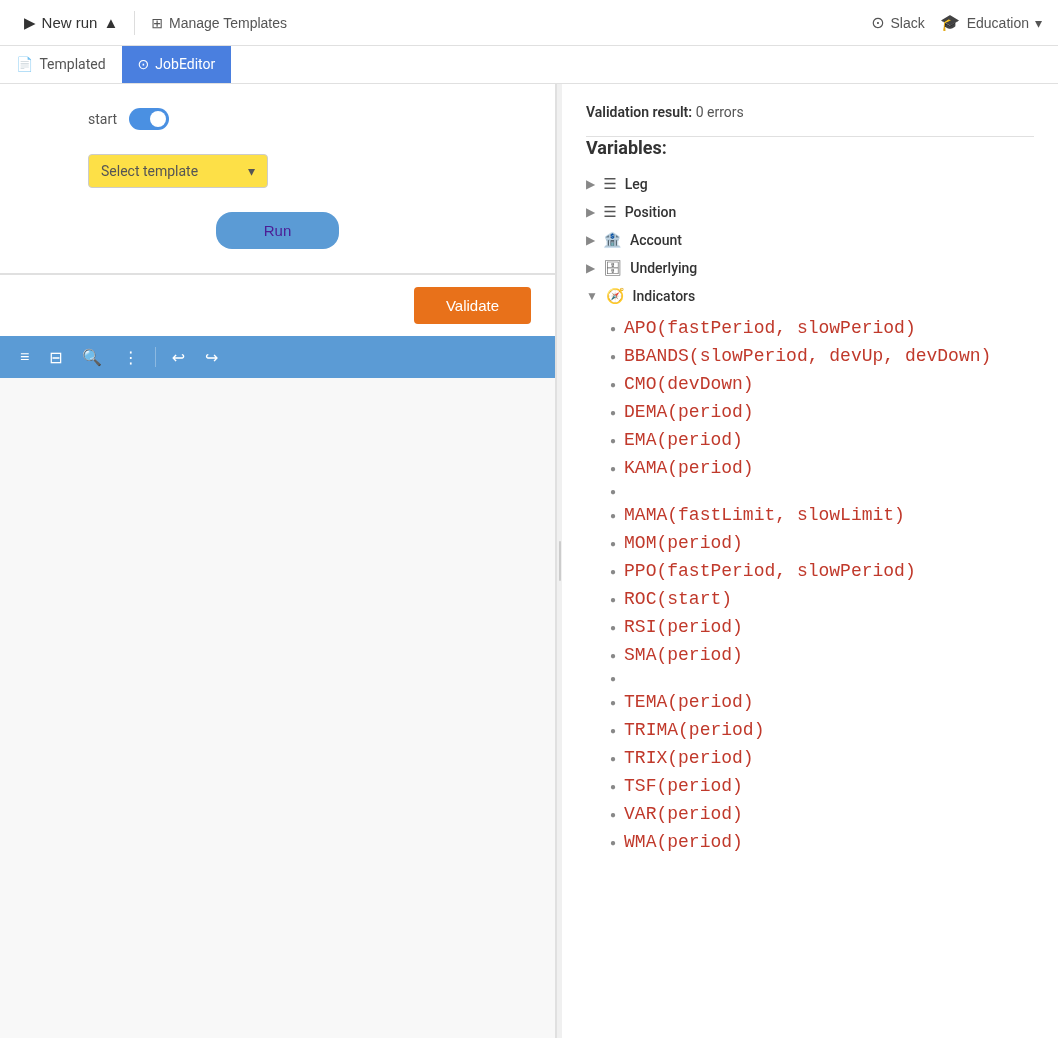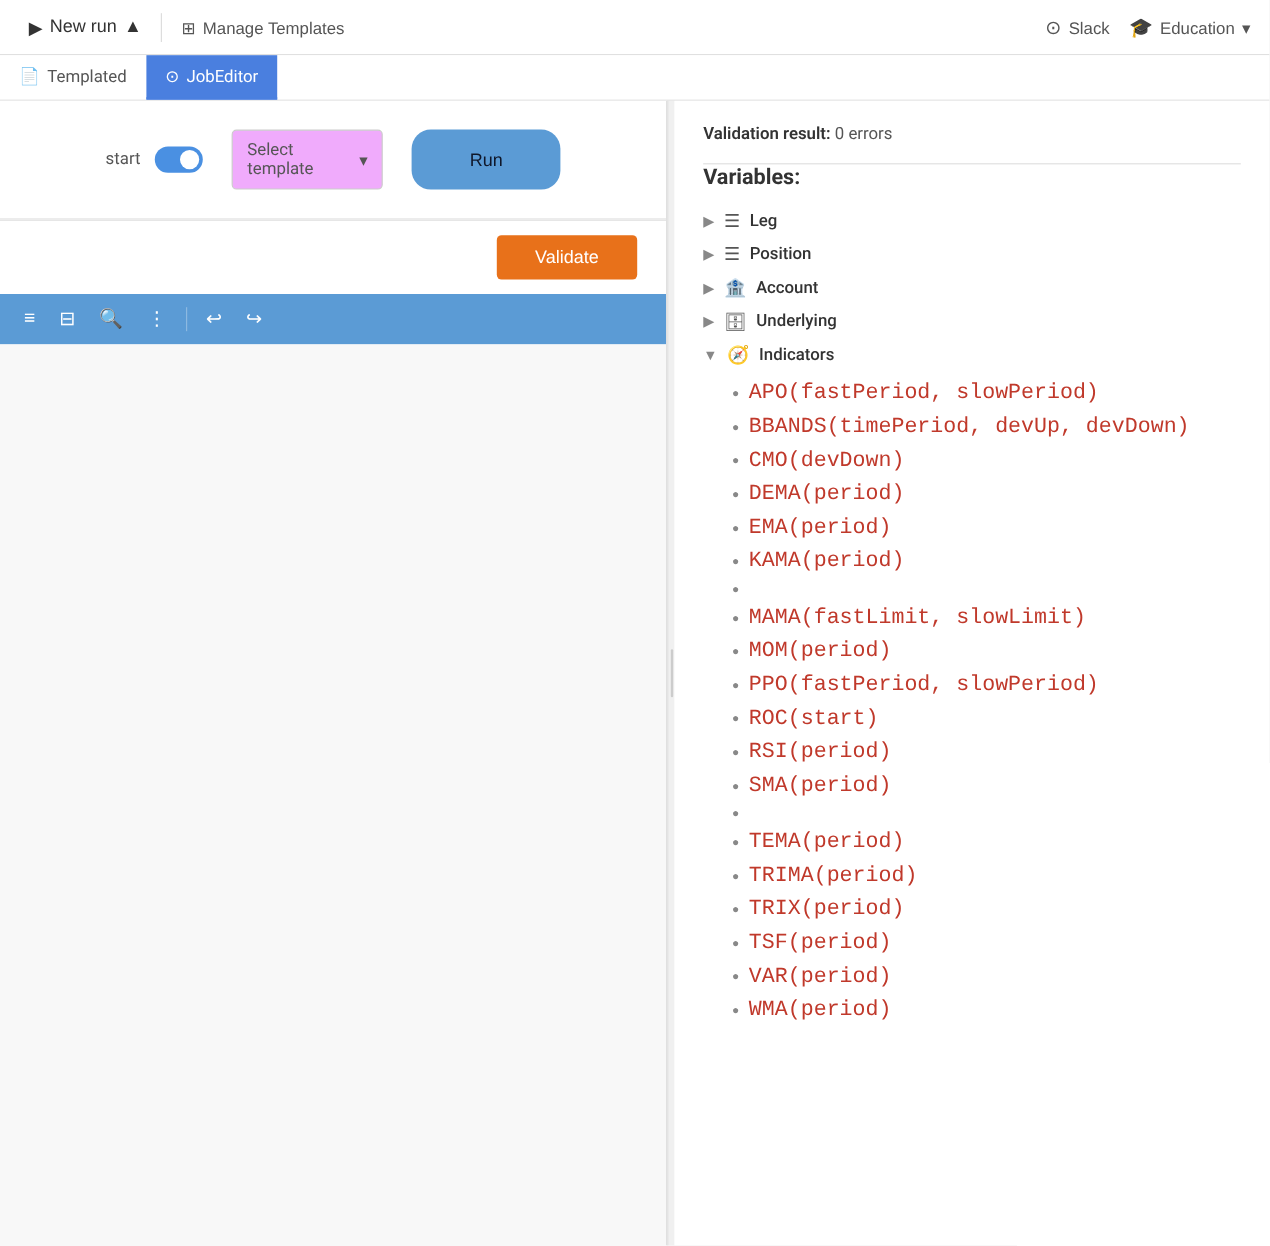--- a/index.html
+++ b/index.html
@@ -53,42 +53,42 @@
     
     .left-panel {
       width: 556px; display: flex; flex-direction: column;
       background: #fff; border-right: 1px solid #e0e0e0;
     }
 
     
     .template-section {
       padding: 24px 88px 24px 88px;
       border-bottom: 1px solid #e0e0e0;
-      display: flex; flex-direction: row; gap: 24px;
+      display: flex; flex-direction: column; gap: 24px;
     }
     .start-row {
       display: flex; align-items: center; gap: 12px;
     }
     .start-label { font-size: 14px; color: #555; }
     .toggle {
       width: 40px; height: 22px; background: #4a90e2; border-radius: 11px;
       position: relative; cursor: pointer;
     }
     .toggle::after {
       content: ''; position: absolute; right: 3px; top: 3px;
       width: 16px; height: 16px; background: #fff; border-radius: 50%;
     }
     .select-template {
       display: flex; align-items: center; justify-content: space-between;
       border: 1px solid #ccc; border-radius: 4px; padding: 8px 12px;
-      width: 204px; background: #f0abfc; cursor: pointer; font-size: 14px; color: #555;
+      width: 180px; background: #fde047; cursor: pointer; font-size: 14px; color: #555;
     }
     .run-btn {
       display: block; margin: 0 auto;
-      background: #5b9bd5; color: #0f172a; border: none;
+      background: #5b9bd5; color: #4c1d95; border: none;
       padding: 10px 48px; border-radius: 16px; font-size: 15px; cursor: pointer;
       font-weight: 500;
     }
 
     
     .editor-toolbar {
       display: flex; align-items: center; gap: 4px;
       background: #5b9bd5; padding: 6px 12px; min-height: 42px;
     }
     .toolbar-btn {
@@ -283,21 +283,21 @@
       </li>
     </ul>
 
     <div class="indicators-children" id="indicators-list">
     <div class="indicator-item">
           <span class="bullet">●</span>
     <span class="indicator-text">APO(fastPeriod, slowPeriod)</span>
         </div>
         <div class="indicator-item">
           <span class="bullet">●</span>
-    <span class="indicator-text">BBANDS(timePeriod, devUp, devDown)</span>
+    <span class="indicator-text">BBANDS(slowPeriod, devUp, devDown)</span>
         </div>
         <div class="indicator-item">
           <span class="bullet">●</span>
     <span class="indicator-text">CMO(devDown)</span>
         </div>
         <div class="indicator-item">
           <span class="bullet">●</span>
     <span class="indicator-text">DEMA(period)</span>
         </div>
         <div class="indicator-item">

